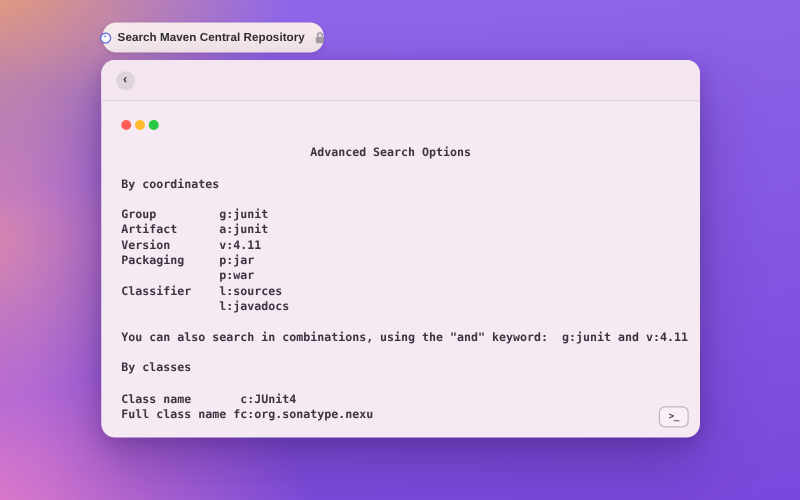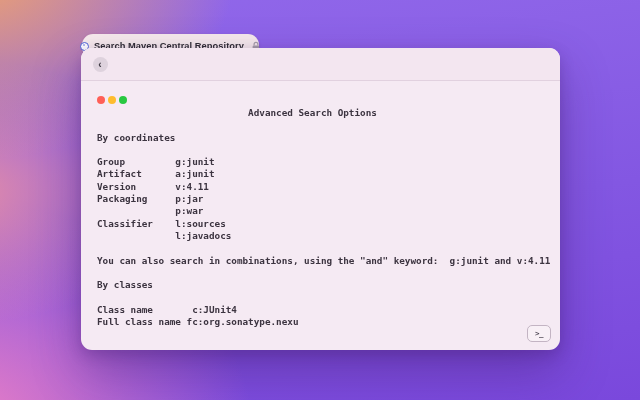--- a/index.html
+++ b/index.html
@@ -12,21 +12,21 @@
     position: absolute; inset: 0;
     background:
       radial-gradient(68% 80% at -4% -8%, #f2a468 0%, rgba(242,164,104,0) 60%),
       radial-gradient(55% 55% at -6% 48%, rgba(240,146,160,0.9) 0%, rgba(240,146,160,0) 60%),
       radial-gradient(72% 88% at -8% 108%, #f383c4 0%, rgba(243,131,196,0) 66%),
       linear-gradient(172deg, #9168ea 0%, #8357e2 55%, #7a48dc 100%);
   }
 
   
   .omnibox {
-    position: absolute; left: 82px; top: 34px;
+    position: absolute; left: 82px; top: 18px;
     height: 22px; width: 177px;
     background: #f6eaec;
     border-radius: 11px;
     display: flex; align-items: center; justify-content: center;
     gap: 5px; padding: 12px 8px;
     box-shadow: 0 1px 3px rgba(80,40,90,0.20);
     cursor: default;
   }
   .site-icon {
     width: 9px; height: 9px; border-radius: 50%;
@@ -71,21 +71,21 @@
   .window-body { position: relative; height: 268px; }
   .traffic-lights {
     display: flex; gap: 3px;
     padding: 15px 0 0 16px;
   }
   .dot {
     width: 8px; height: 8px; border-radius: 50%;
     cursor: pointer;
   }
   .terminal {
-    margin: 3px 0 0 16px;
+    margin: 13px 0 0 16px;
     font-family: "DejaVu Sans Mono", "Liberation Mono", monospace;
     font-size: 9.3px; line-height: 12.3px; font-weight: 600;
     color: #3c3440;
     white-space: pre;
   }
   .run-button {
     position: absolute; right: 9px; bottom: 7px;
     width: 24px; height: 17px;
     border: 1px solid #c3b4c3; border-radius: 5px;
     background: rgba(255,255,255,0.30);

